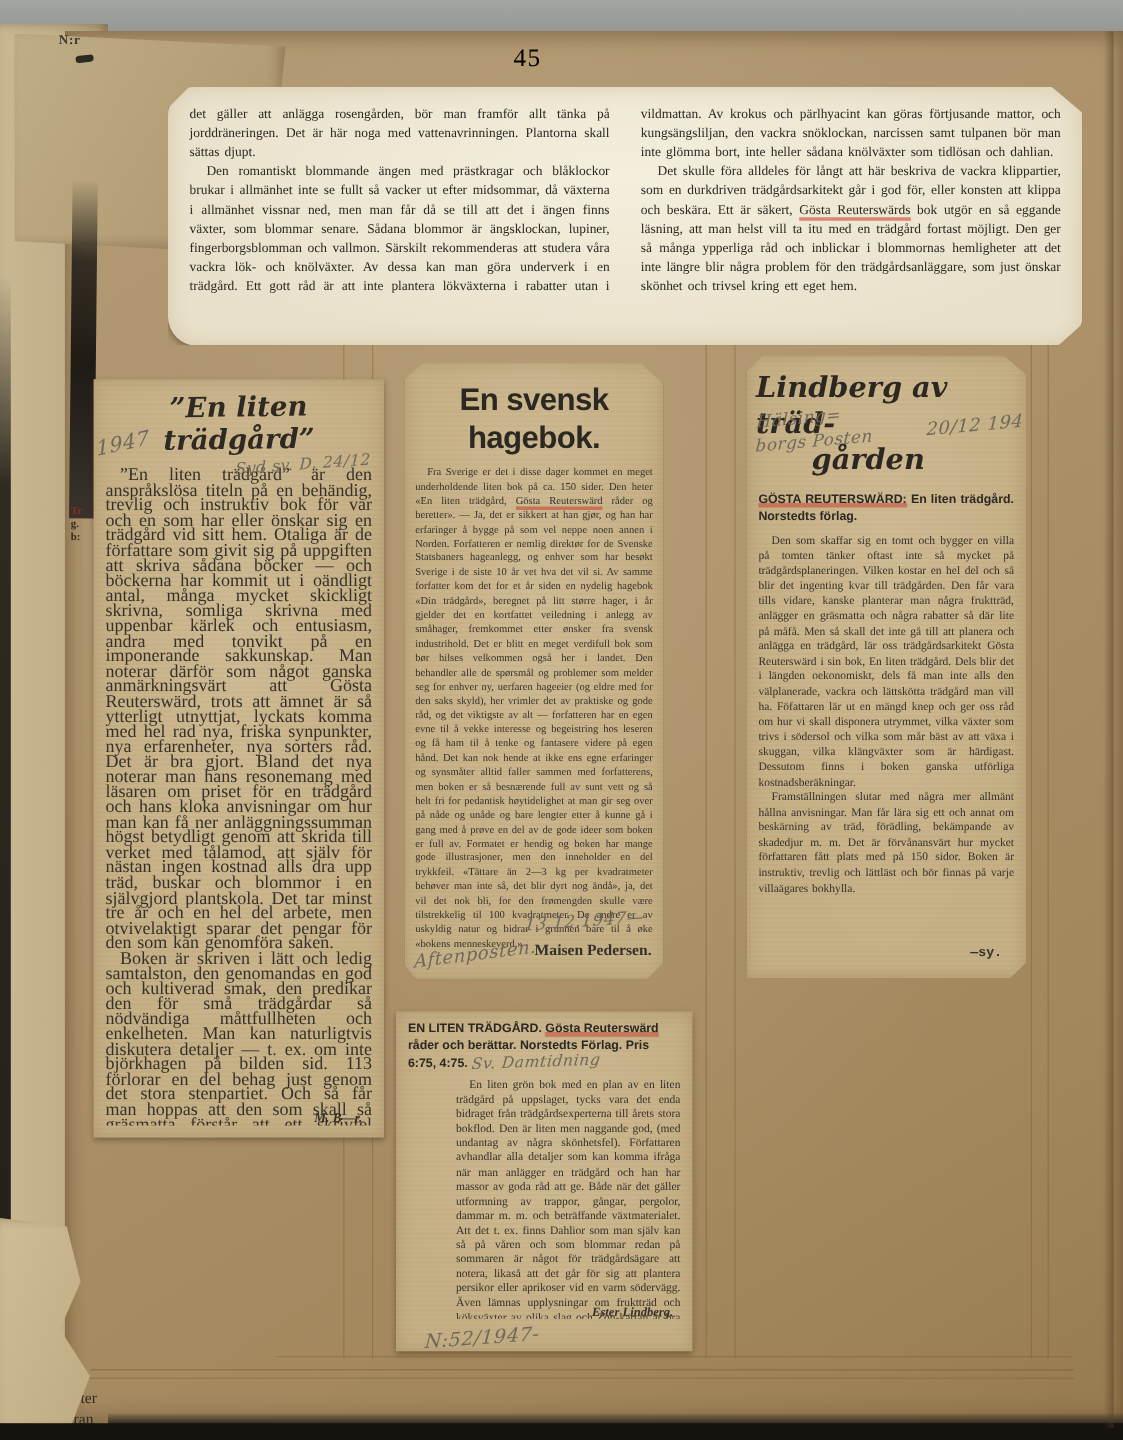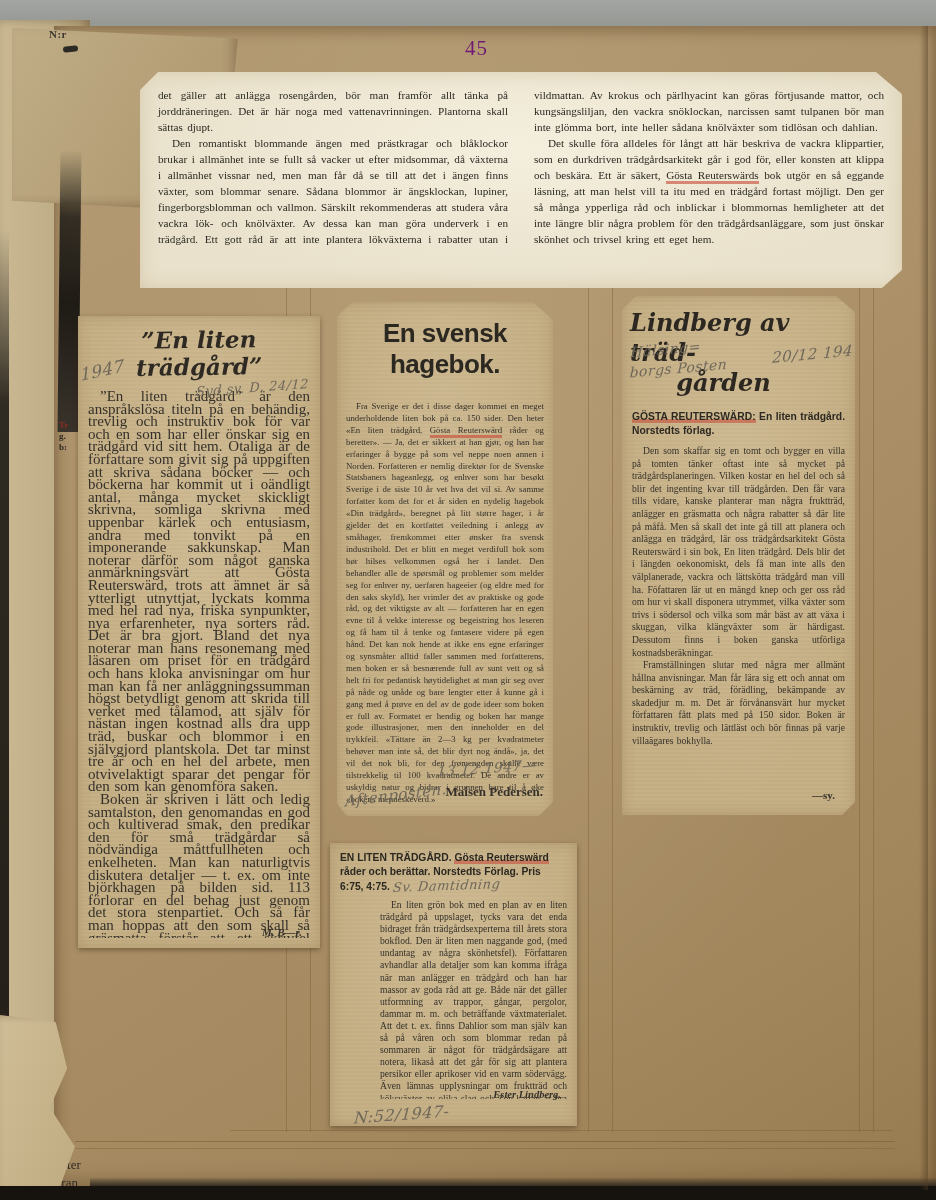--- a/index.html
+++ b/index.html
@@ -37,22 +37,22 @@
     background:linear-gradient(to right,rgba(80,60,35,0),rgba(80,60,35,.45));}
 
   
   .vrule{position:absolute;top:100px;height:1032px;width:1px;background:rgba(125,90,40,.42);}
   .hrule-top{position:absolute;left:230px;top:96px;width:672px;height:5px;
     border-top:1px solid rgba(125,90,40,.55);border-bottom:1px solid rgba(125,90,40,.35);}
   .hrule-inner-bottom{position:absolute;left:230px;top:1130px;width:663px;height:1px;background:rgba(125,90,40,.4);}
   .hrule-bottom{position:absolute;left:75px;top:1141px;width:820px;height:6px;
     border-top:1px solid rgba(125,90,40,.55);border-bottom:1px solid rgba(125,90,40,.4);}
 
-  .page-number{position:absolute;left:428px;top:36px;width:60px;text-align:right;
-    font-size:21px;letter-spacing:1px;color:#701a75;}
+  .page-number{position:absolute;left:428px;top:36px;width:60px;text-align:left;
+    font-size:21px;letter-spacing:1px;color:#000000;}
   .corner-label{position:absolute;left:49px;top:28px;font-size:11px;font-weight:bold;
     color:#3d3831;letter-spacing:.5px;}
   .corner-mark{position:absolute;left:63px;top:46px;width:15px;height:6px;background:#2c2a24;
     border-radius:3px;transform:rotate(-6deg);}
   .edge-letters{position:absolute;left:59px;top:420px;font-size:9px;font-weight:bold;line-height:11px;}
   .edge-letters .r{color:#8a2f23;display:block;}
   .edge-letters .k{color:#2f2b24;display:block;}
   .bottom-frags{position:absolute;left:57px;top:1138px;width:38px;overflow:hidden;
     font-size:13px;line-height:18px;color:#2f2b26;}
   .bottom-frags span{display:block;}
@@ -63,21 +63,21 @@
       repeating-linear-gradient(to bottom,rgba(90,65,35,.03) 0 2px,rgba(0,0,0,0) 2px 4px),
       radial-gradient(ellipse at 50% 35%,rgba(255,246,220,.16),rgba(0,0,0,0) 70%),
       #c6b086;
     box-shadow:0 2px 5px rgba(55,38,16,.45), inset 0 0 14px rgba(120,90,50,.28);
     color:#35312a;}
   .clip p{margin:0;text-align:justify;}
 
   .top-clip{left:140px;top:72px;width:762px;height:216px;background:
       radial-gradient(ellipse at 50% 35%,rgba(255,252,240,.5),rgba(0,0,0,0) 75%),#e9e1cb;
     clip-path:polygon(18px 0,736px 0,762px 22px,762px 198px,742px 216px,0 216px,0 18px);
-    box-shadow:0 2px 6px rgba(55,38,16,.5), inset 0 0 18px rgba(160,130,80,.25);}
+    box-shadow:0 2px 6px rgba(55,38,16,.5), inset 0 0 18px rgba(160,130,80,.25);border-radius:24px;}
   .top-cols{column-count:2;column-gap:26px;padding:15px 18px;
     font-size:11.2px;line-height:16px;color:#2b2922;word-spacing:1.5px;}
   .top-cols p{text-indent:14px;}
   .top-cols p.no-ind{text-indent:0;}
 
   .redline{border-bottom:3px solid rgba(198,70,52,.6);}
   .redline-b{background:linear-gradient(rgba(198,70,52,.55),rgba(198,70,52,.55)) no-repeat 0 100%/100% 4px;
     padding-bottom:1px;}
 
   .hw{font-family:"DejaVu Serif",serif;font-style:italic;color:#6f685a;
@@ -92,21 +92,21 @@
   .lc-body{padding:8px 10px 0;max-height:548px;overflow:hidden;
     font-size:15px;line-height:12.6px;word-spacing:1px;}
   .lc-body p{text-indent:12px;}
   .lc-sig{position:absolute;right:18px;bottom:10px;font-style:italic;font-weight:bold;font-size:11px;}
   .hw-year{left:2px;top:44px;font-size:17px;transform:rotate(-12deg) skewX(-8deg);}
   .hw-src{left:118px;top:64px;font-size:13px;transform:rotate(-4deg) skewX(-6deg);}
 
   
   .mid-clip1{left:337px;top:302px;width:216px;height:514px;
     clip-path:polygon(16px 0,196px 0,216px 18px,216px 500px,202px 514px,10px 514px,0 502px,0 14px);}
-  .mc-title{margin:16px 6px 19px;text-align:center;font-family:"Liberation Sans",sans-serif;
+  .mc-title{margin:16px 6px 6px;text-align:center;font-family:"Liberation Sans",sans-serif;
     font-weight:bold;font-size:26px;letter-spacing:-.5px;color:#2b2721;}
   .mc-body{padding:2px 9px 0;max-height:408px;overflow:hidden;
     font-size:8.8px;line-height:11.9px;word-spacing:.6px;}
   .mc-body p{text-indent:10px;}
   .mc-date{left:100px;top:458px;font-size:14px;transform:rotate(-4deg) skewX(-8deg);}
   .mc-sig{position:absolute;right:10px;top:482px;font-weight:bold;font-size:13px;}
   .mc-src{left:8px;top:484px;font-size:15px;transform:rotate(-7deg) skewX(-8deg);}
 
   
   .mid-clip2{left:330px;top:843px;width:247px;height:283px;}
@@ -128,21 +128,21 @@
   .rc-l1{display:block;text-align:left;}
   .rc-l2{display:block;text-align:center;padding-right:30px;}
   .rc-src{left:8px;top:42px;font-size:14px;line-height:20px;transform:rotate(-5deg) skewX(-8deg);}
   .rc-src span{display:block;}
   .rc-date{left:150px;top:48px;font-size:15px;transform:rotate(-5deg) skewX(-8deg);}
   .rc-sub{padding:12px 10px 0;font-family:"Liberation Sans",sans-serif;font-weight:bold;
     font-size:10.3px;line-height:13.5px;color:#2d2922;}
   .rc-body{padding:8px 10px 0;max-height:370px;overflow:hidden;
     font-size:9.6px;line-height:12.6px;word-spacing:.8px;}
   .rc-body p{text-indent:11px;}
-  .rc-sig{position:absolute;right:20px;bottom:14px;font-weight:bold;font-size:11px;}
+  .rc-sig{position:absolute;right:20px;bottom:14px;font-weight:bold;font-size:11px;font-family:Liberation Mono, monospace;}
 </style>
 </head>
 <body>
 
 <div class="canvas">
 
   <div class="scan-strip"></div>
   <div class="underlay-left"></div>
   <div class="page"></div>
   <div class="torn-topleft"></div>

